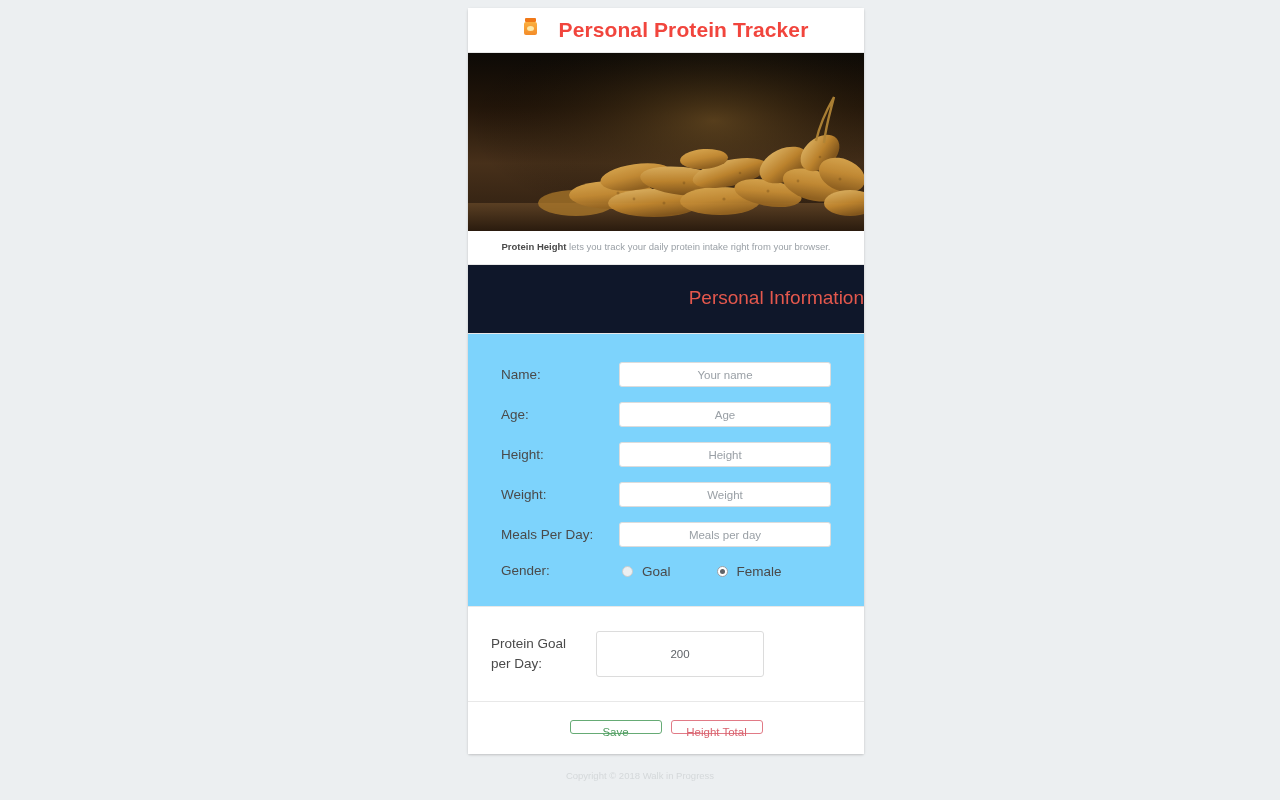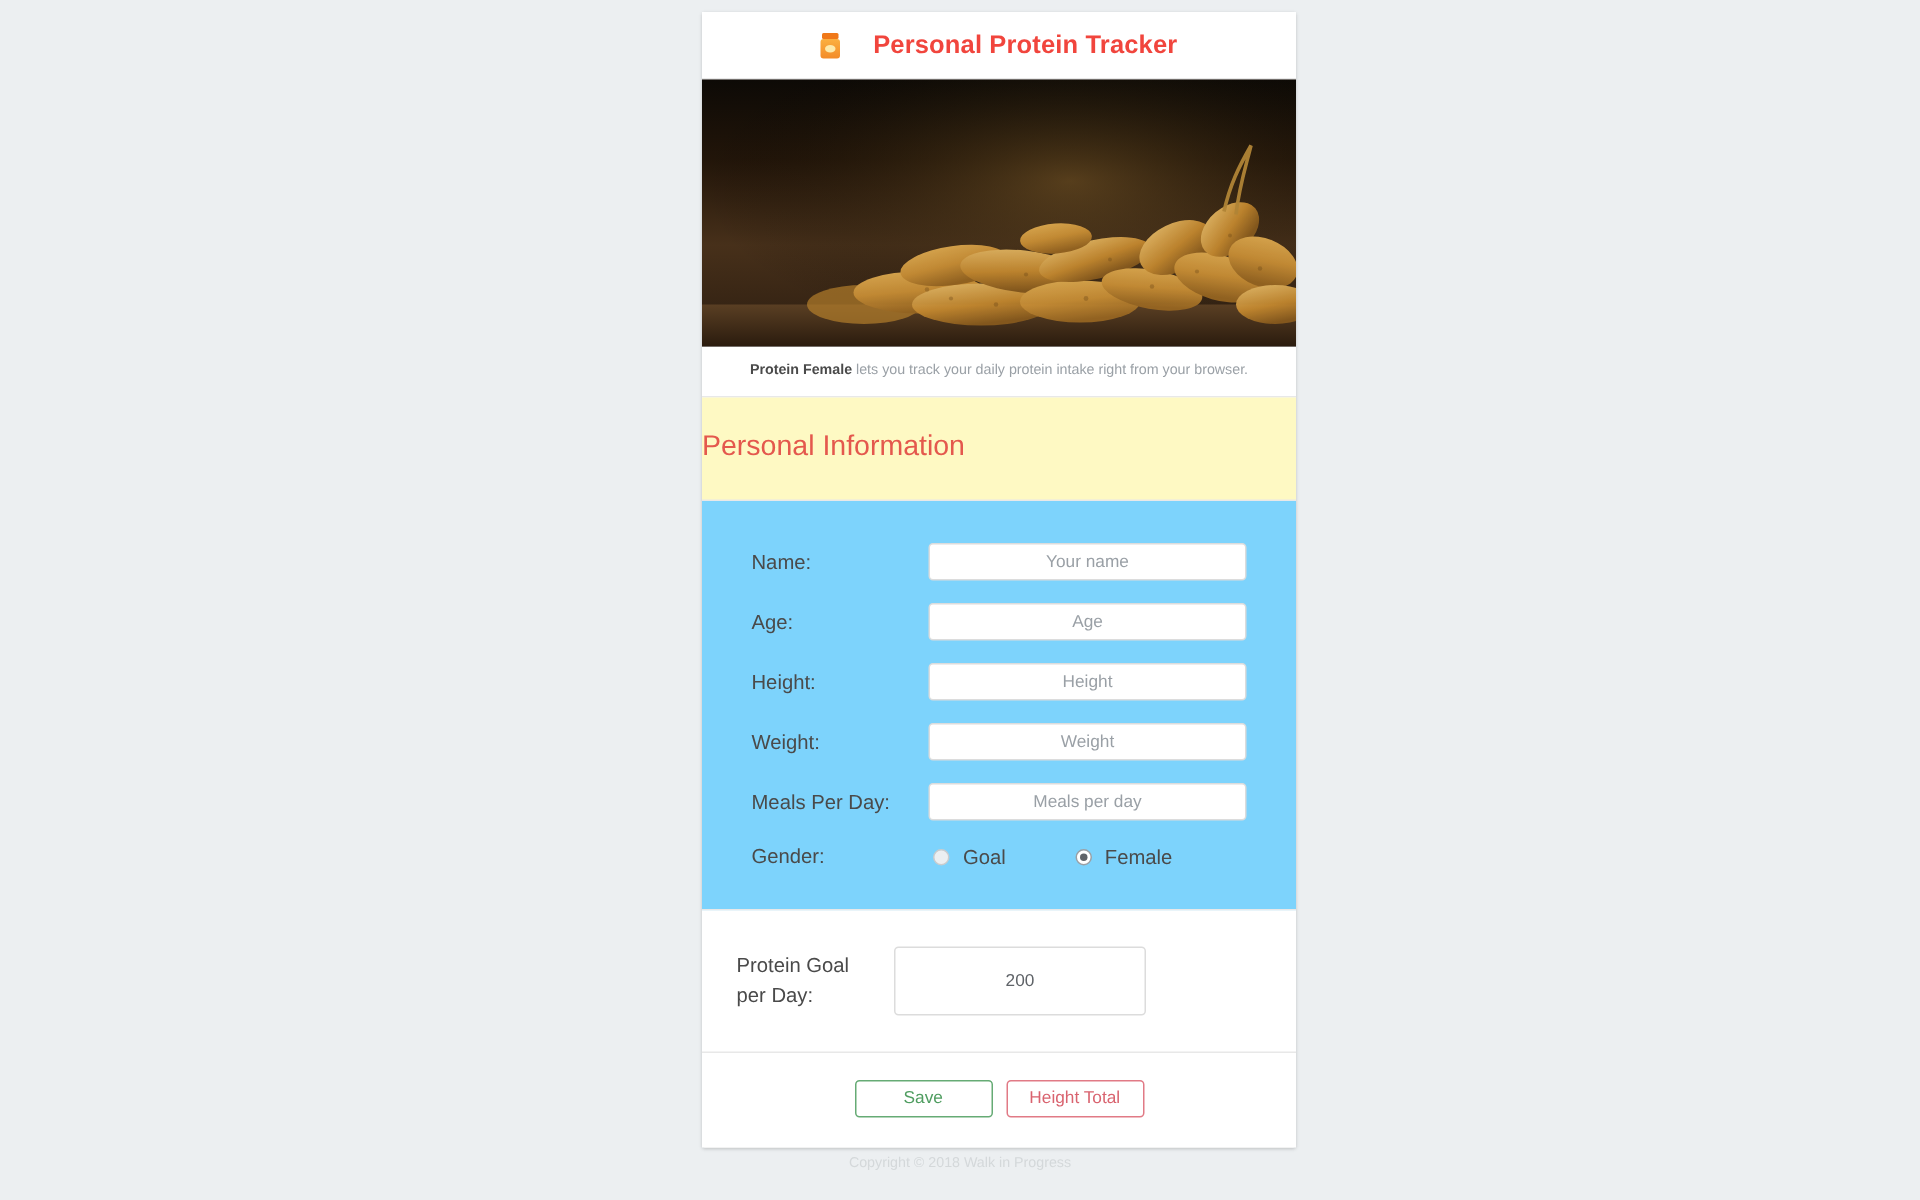--- a/index.html
+++ b/index.html
@@ -33,26 +33,26 @@
   
   .card-header {
     height: 45px;
     display: flex;
     align-items: center;
     justify-content: center;
     border-bottom: 1px solid #e8e8e8;
     background: #ffffff;
   }
   .app-title {
-    font-size: 17px;
+    font-size: 21px;
     font-weight: bold;
     color: #f1453d;
     letter-spacing: 0.1px;
     display: flex;
-    align-items: center;
+    align-items: flex-start;
     gap: 22px;
     white-space: nowrap;
   }
   .jar-icon {
     display: inline-block;
     width: 13px;
     height: 17px;
     position: relative;
     vertical-align: middle;
   }
@@ -95,26 +95,26 @@
     font-size: 9.5px;
     color: #9aa0a6;
     border-bottom: 1px solid #e8e8e8;
     background: #fff;
     line-height: 1.4;
   }
   .caption b { color: #4a4a4a; font-weight: bold; }
 
   
   .section-title {
-    text-align: left;
+    text-align: right;
     font-size: 19px;
     color: #e4584d;
     padding: 22px 0 24px 0;
     border-bottom: 1px solid #e8e8e8;
-    background: #fef9c3;
+    background: #0f172a;
     font-weight: normal;
     margin: 0;
   }
 
   
   .form-body {
     padding: 28px 0 26px 0;
     border-bottom: 1px solid #e8e8e8;
     background: #7dd3fc;
   }
@@ -223,21 +223,21 @@
   .card-actions {
     padding: 18px 0 20px 0;
     display: flex;
     justify-content: center;
     gap: 9px;
     background: #fff;
   }
   .btn {
     font-size: 11.5px;
     padding: 0 10px;
-    height: 25px;
+    height: 14px;
     min-width: 92px;
     background: #ffffff;
     border-radius: 3px;
     cursor: pointer;
     font-family: "Liberation Sans", sans-serif;
     line-height: 23px;
     text-align: center;
   }
   .btn-save {
     border: 1px solid #66ab75;
@@ -335,21 +335,21 @@
           <circle cx="300" cy="138" r="1.5"></circle>
             <circle cx="330" cy="128" r="1.4"></circle>
           <circle cx="352" cy="104" r="1.3"></circle>
             <circle cx="372" cy="126" r="1.5"></circle>
         </g>
         <rect x="0" y="0" width="396" height="178" fill="none"></rect>
       </svg>
     </div>
 
     <div class="caption">
-      <b>Protein Female</b><span> lets you track your daily protein intake right from your browser.</span>
+      <b>Protein Height</b><span> lets you track your daily protein intake right from your browser.</span>
     </div>
 
     <h2 class="section-title">Personal Information</h2>
 
     <div class="form-body">
 
       <div class="form-row">
         <div class="form-label">Name:</div>
         <input class="form-input" type="text" placeholder="Your name" style="">
       </div>

